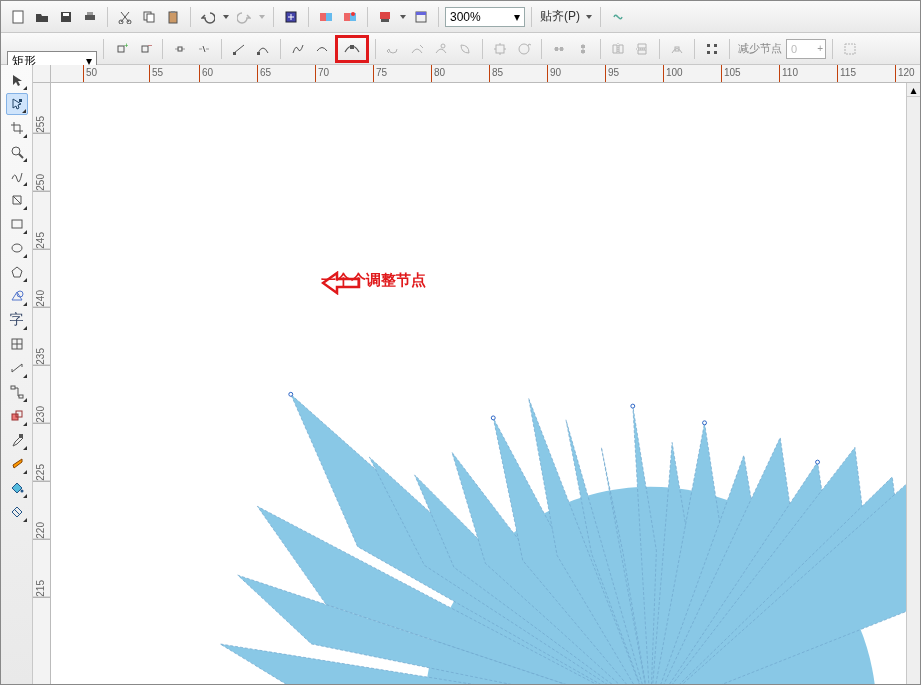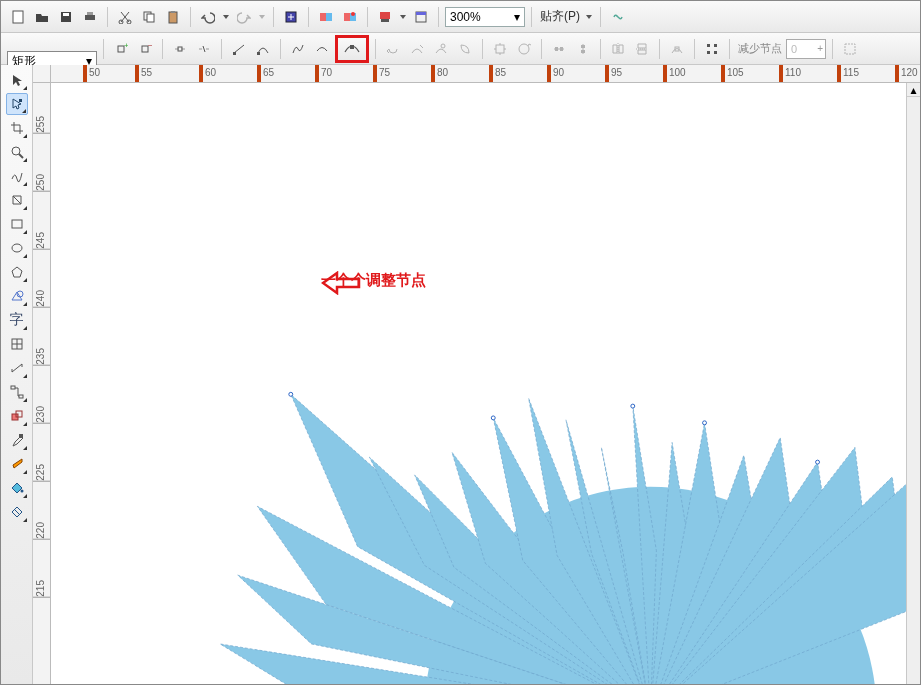--- a/index.html
+++ b/index.html
@@ -26,21 +26,21 @@
   .spin{width:40px;height:20px;border:1px solid #aaa;background:#fff;display:flex;align-items:center;padding:0 4px;font-size:11px;color:#bbb;position:relative;}
   .spin .plus{position:absolute;right:2px;top:3px;font-size:10px;color:#999;}
   .body{flex:1;display:flex;min-height:0;}
   .toolbox{width:32px;background:linear-gradient(#fafafa,#e9e9e9);border-right:1px solid #c8c8c8;display:flex;flex-direction:column;align-items:center;padding:4px 0;gap:2px;}
   .tool{width:22px;height:22px;display:flex;align-items:center;justify-content:center;border-radius:2px;position:relative;}
   .tool.active{background:#cfe4fb;border:1px solid #84b2e6;}
   .canvas-wrap{flex:1;display:flex;flex-direction:column;min-width:0;}
   .hruler{height:18px;background:#f3f3f3;border-bottom:1px solid #bbb;display:flex;position:relative;overflow:hidden;}
   .hruler .corner{width:18px;height:18px;border-right:1px solid #bbb;background:#f3f3f3;}
   .hruler .ticks{position:relative;flex:1;}
-  .htick{position:absolute;top:0;height:18px;border-left:4px solid #c2410c;font-size:10px;color:#666;padding-left:2px;padding-top:2px;}
+  .htick{position:absolute;top:0;height:18px;border-left:1px solid #c2410c;font-size:10px;color:#666;padding-left:2px;padding-top:2px;}
   .canvas-row{flex:1;display:flex;min-height:0;}
   .vruler{width:18px;background:#f3f3f3;border-right:1px solid #bbb;position:relative;overflow:hidden;}
   .vtick{position:absolute;left:0;width:18px;border-top:1px solid #999;font-size:10px;color:#666;writing-mode:vertical-rl;transform:rotate(180deg);padding:0 2px 0 0;}
   .canvas{flex:1;background:#fff;position:relative;overflow:hidden;}
   .canvas svg{position:absolute;inset:0;}
   .annotation{position:absolute;display:flex;align-items:center;gap:6px;color:#e0191b;font-size:15px;font-weight:600;}
   .annotation svg{display:block;}
   .rscroll{width:14px;background:#efefef;border-left:1px solid #c8c8c8;}
   svg{pointer-events:none;}
   .tri{position:absolute;right:1px;bottom:1px;width:0;height:0;border-left:4px solid transparent;border-bottom:4px solid #333;}
@@ -459,21 +459,21 @@
           </svg>
           <div class="tri"></div>
         </div>
     </div>
 
     <div class="canvas-wrap">
       <div class="hruler">
         <div class="corner"></div>
         <div class="ticks" id="hticks">
             <div class="htick" style="left: 32px;">50</div>
-            <div class="htick" style="left: 84px;">55</div>
+            <div class="htick" style="left: 98px;">55</div>
             <div class="htick" style="left: 148px;">60</div>
             <div class="htick" style="left: 206px;">65</div>
             <div class="htick" style="left: 264px;">70</div>
             <div class="htick" style="left: 322px;">75</div>
             <div class="htick" style="left: 380px; text-align: center;">80</div>
             <div class="htick" style="left: 438px;">85</div>
             <div class="htick" style="left: 496px;">90</div>
             <div class="htick" style="left: 554px;">95</div>
             <div class="htick" style="left: 612px;">100</div>
             <div class="htick" style="left: 670px;">105</div>

